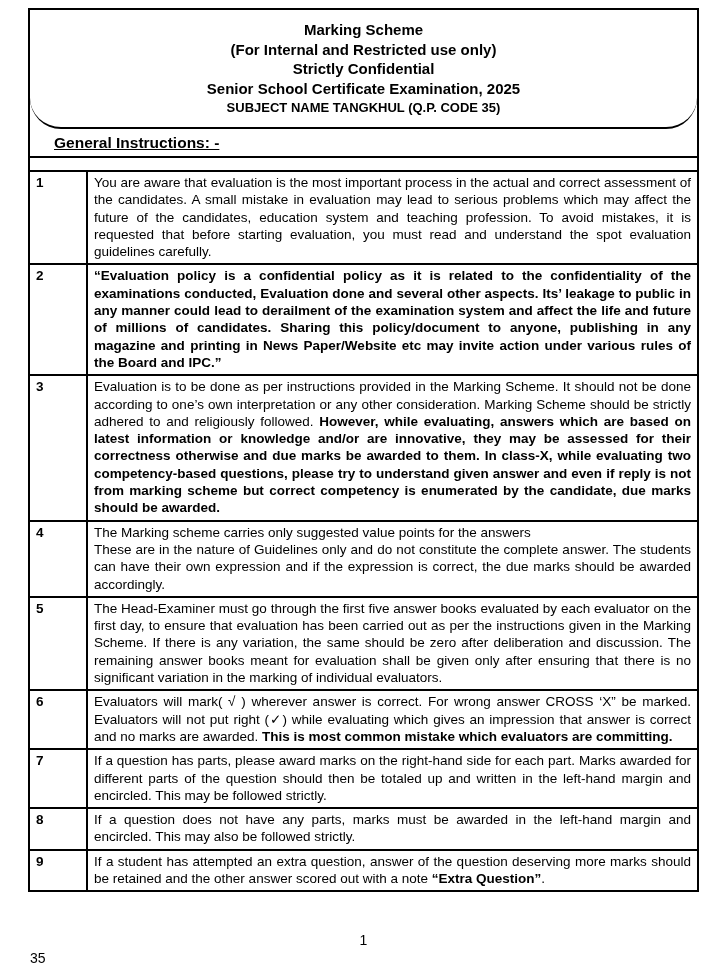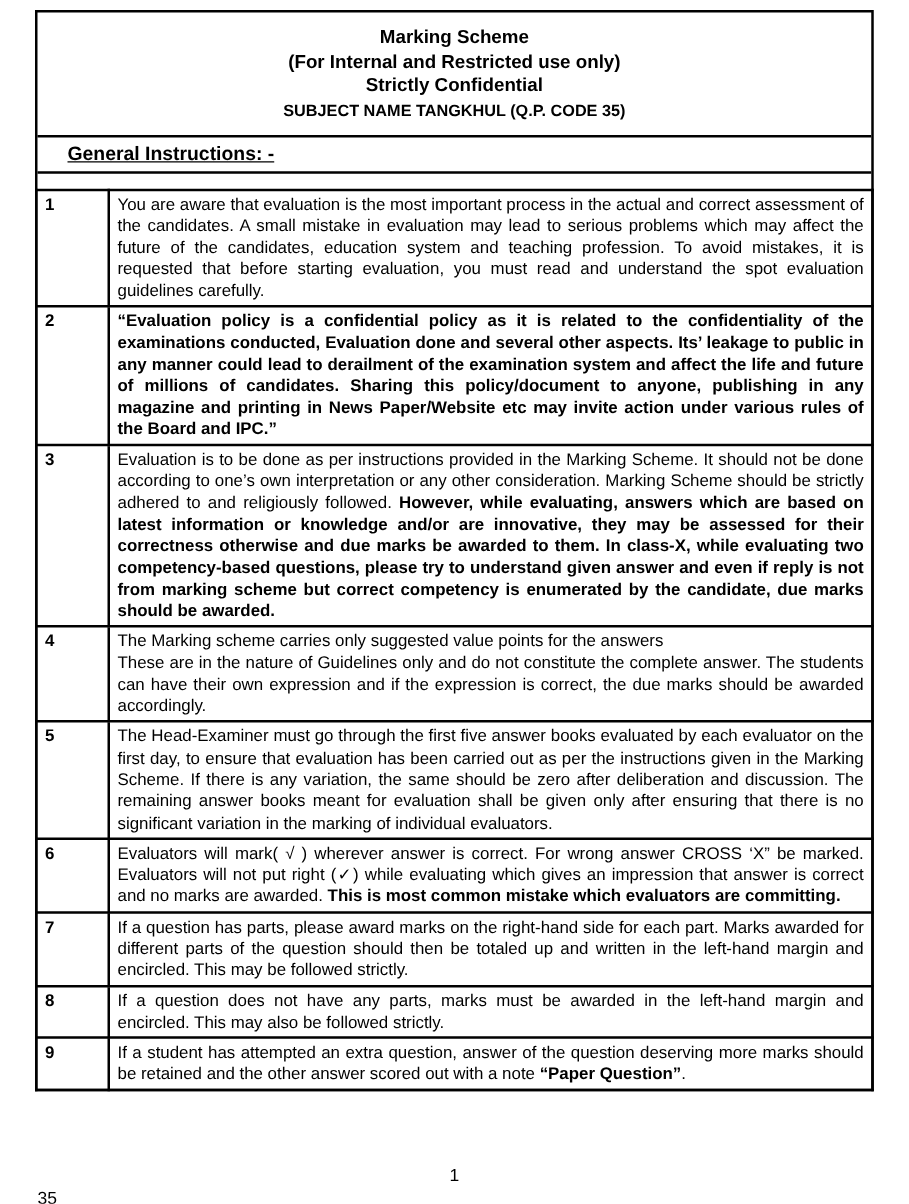--- a/index.html
+++ b/index.html
@@ -14,20 +14,21 @@
     position: absolute;
     left: 28px; top: 8px; width: 667px;
     border: 2px solid #000;
     background: #fff;
   }
   .header {
     text-align: center;
     font-weight: bold;
     padding: 10px 8px 10px 8px;
     border-bottom: 2px solid #000;
+    border-radius: 31px;
   }
   .header-line { font-size: 15px; line-height: 19.5px; }
   .header-line.small { font-size: 13px; line-height: 19px; }
   .gi-row {
     border-bottom: 2px solid #000;
     padding: 5px 6px 4px 6px;
   }
   .gi-title {
     font-weight: bold;
     font-size: 15.5px;
@@ -67,20 +68,21 @@
 </head>
 <body>
 
 <div class="sheet">
   <div class="page">
 
     <div class="header">
       <div class="header-line">Marking Scheme</div>
       <div class="header-line">(For Internal and Restricted use only)</div>
       <div class="header-line">Strictly Confidential</div>
+      <div class="header-line">Senior School Certificate Examination, 2025</div>
       <div class="header-line small">SUBJECT NAME TANGKHUL (Q.P. CODE 35)</div>
     </div>
 
     <div class="gi-row">
       <span class="gi-title">General Instructions: -</span>
     </div>
 
     <div class="spacer"></div>
 
     <table class="instructions">
@@ -112,21 +114,21 @@
           <tr>
             <td class="num-cell">7</td>
             <td class="text-cell"><span>If a question has parts, please award marks on the right-hand side for each part. Marks awarded for different parts of the question should then be totaled up and written in the left-hand margin and encircled. This may be followed strictly.</span></td>
           </tr>
           <tr>
             <td class="num-cell">8</td>
             <td class="text-cell"><span>If a question does not have any parts, marks must be awarded in the left-hand margin and encircled. This may also be followed strictly.</span></td>
           </tr>
           <tr>
             <td class="num-cell">9</td>
-            <td class="text-cell"><span>If a student has attempted an extra question, answer of the question deserving more marks should be retained and the other answer scored out with a note </span><span class="bold">“Paper Question”</span><span>.</span></td>
+            <td class="text-cell"><span>If a student has attempted an extra question, answer of the question deserving more marks should be retained and the other answer scored out with a note </span><span class="bold">“Extra Question”</span><span>.</span></td>
           </tr>
         </tbody>
     </table>
 
   </div>
 
   <div class="footer">
     <span class="left">35</span>
     <span class="center">1</span>
   </div>

